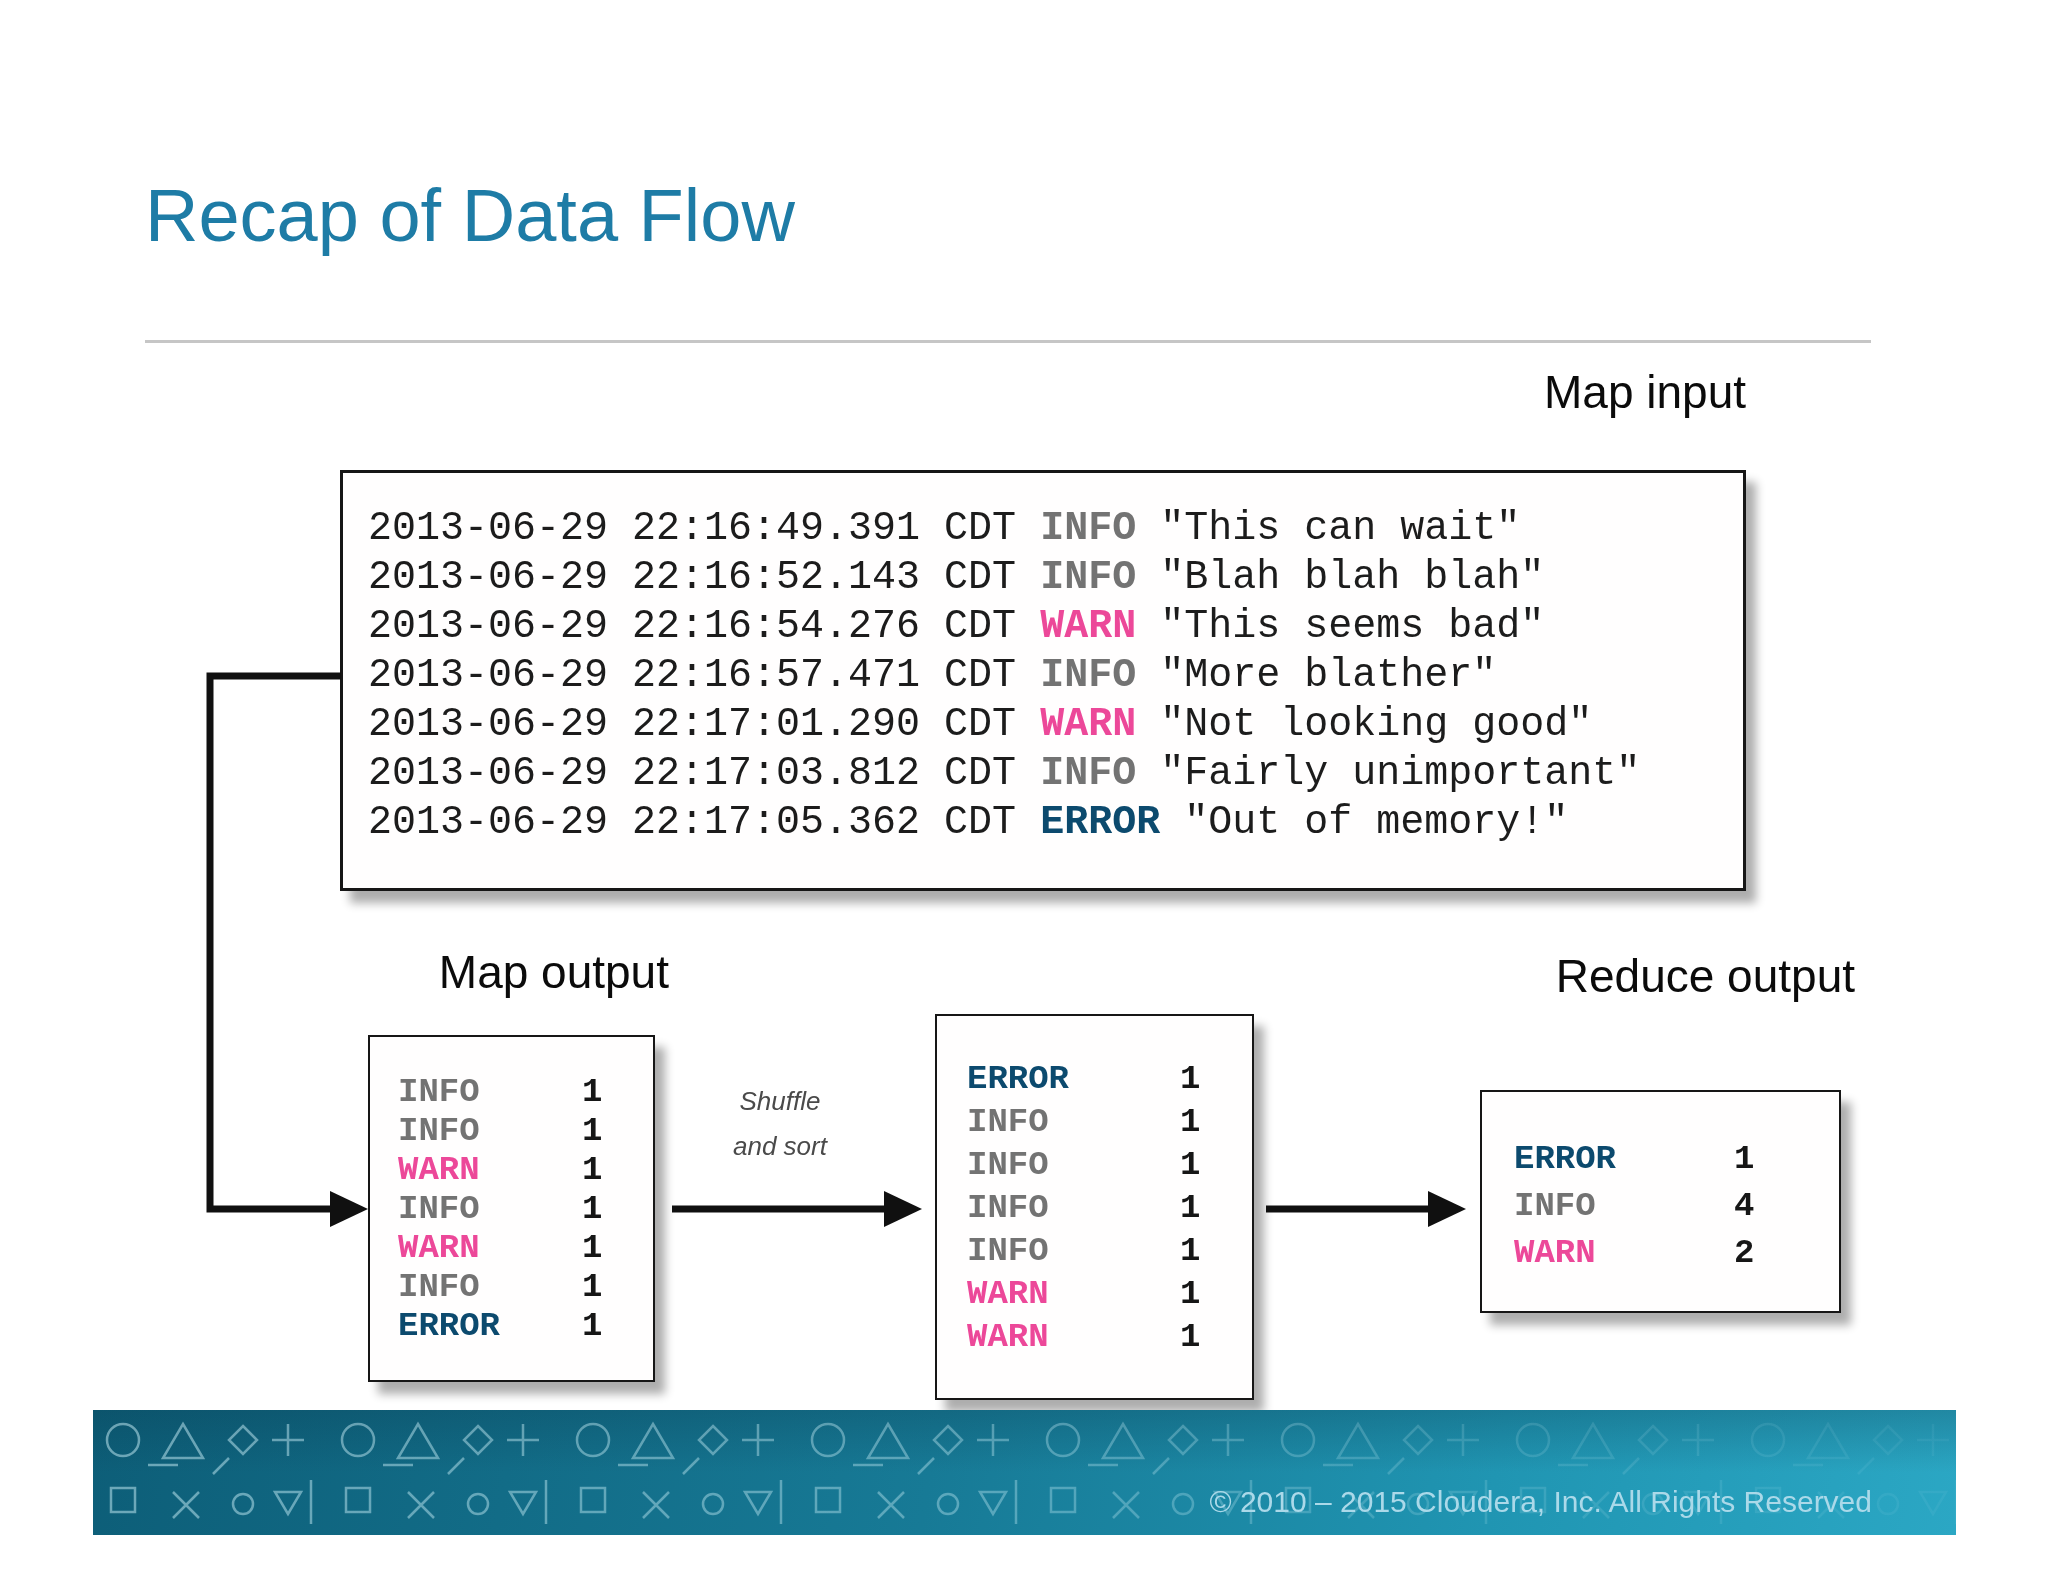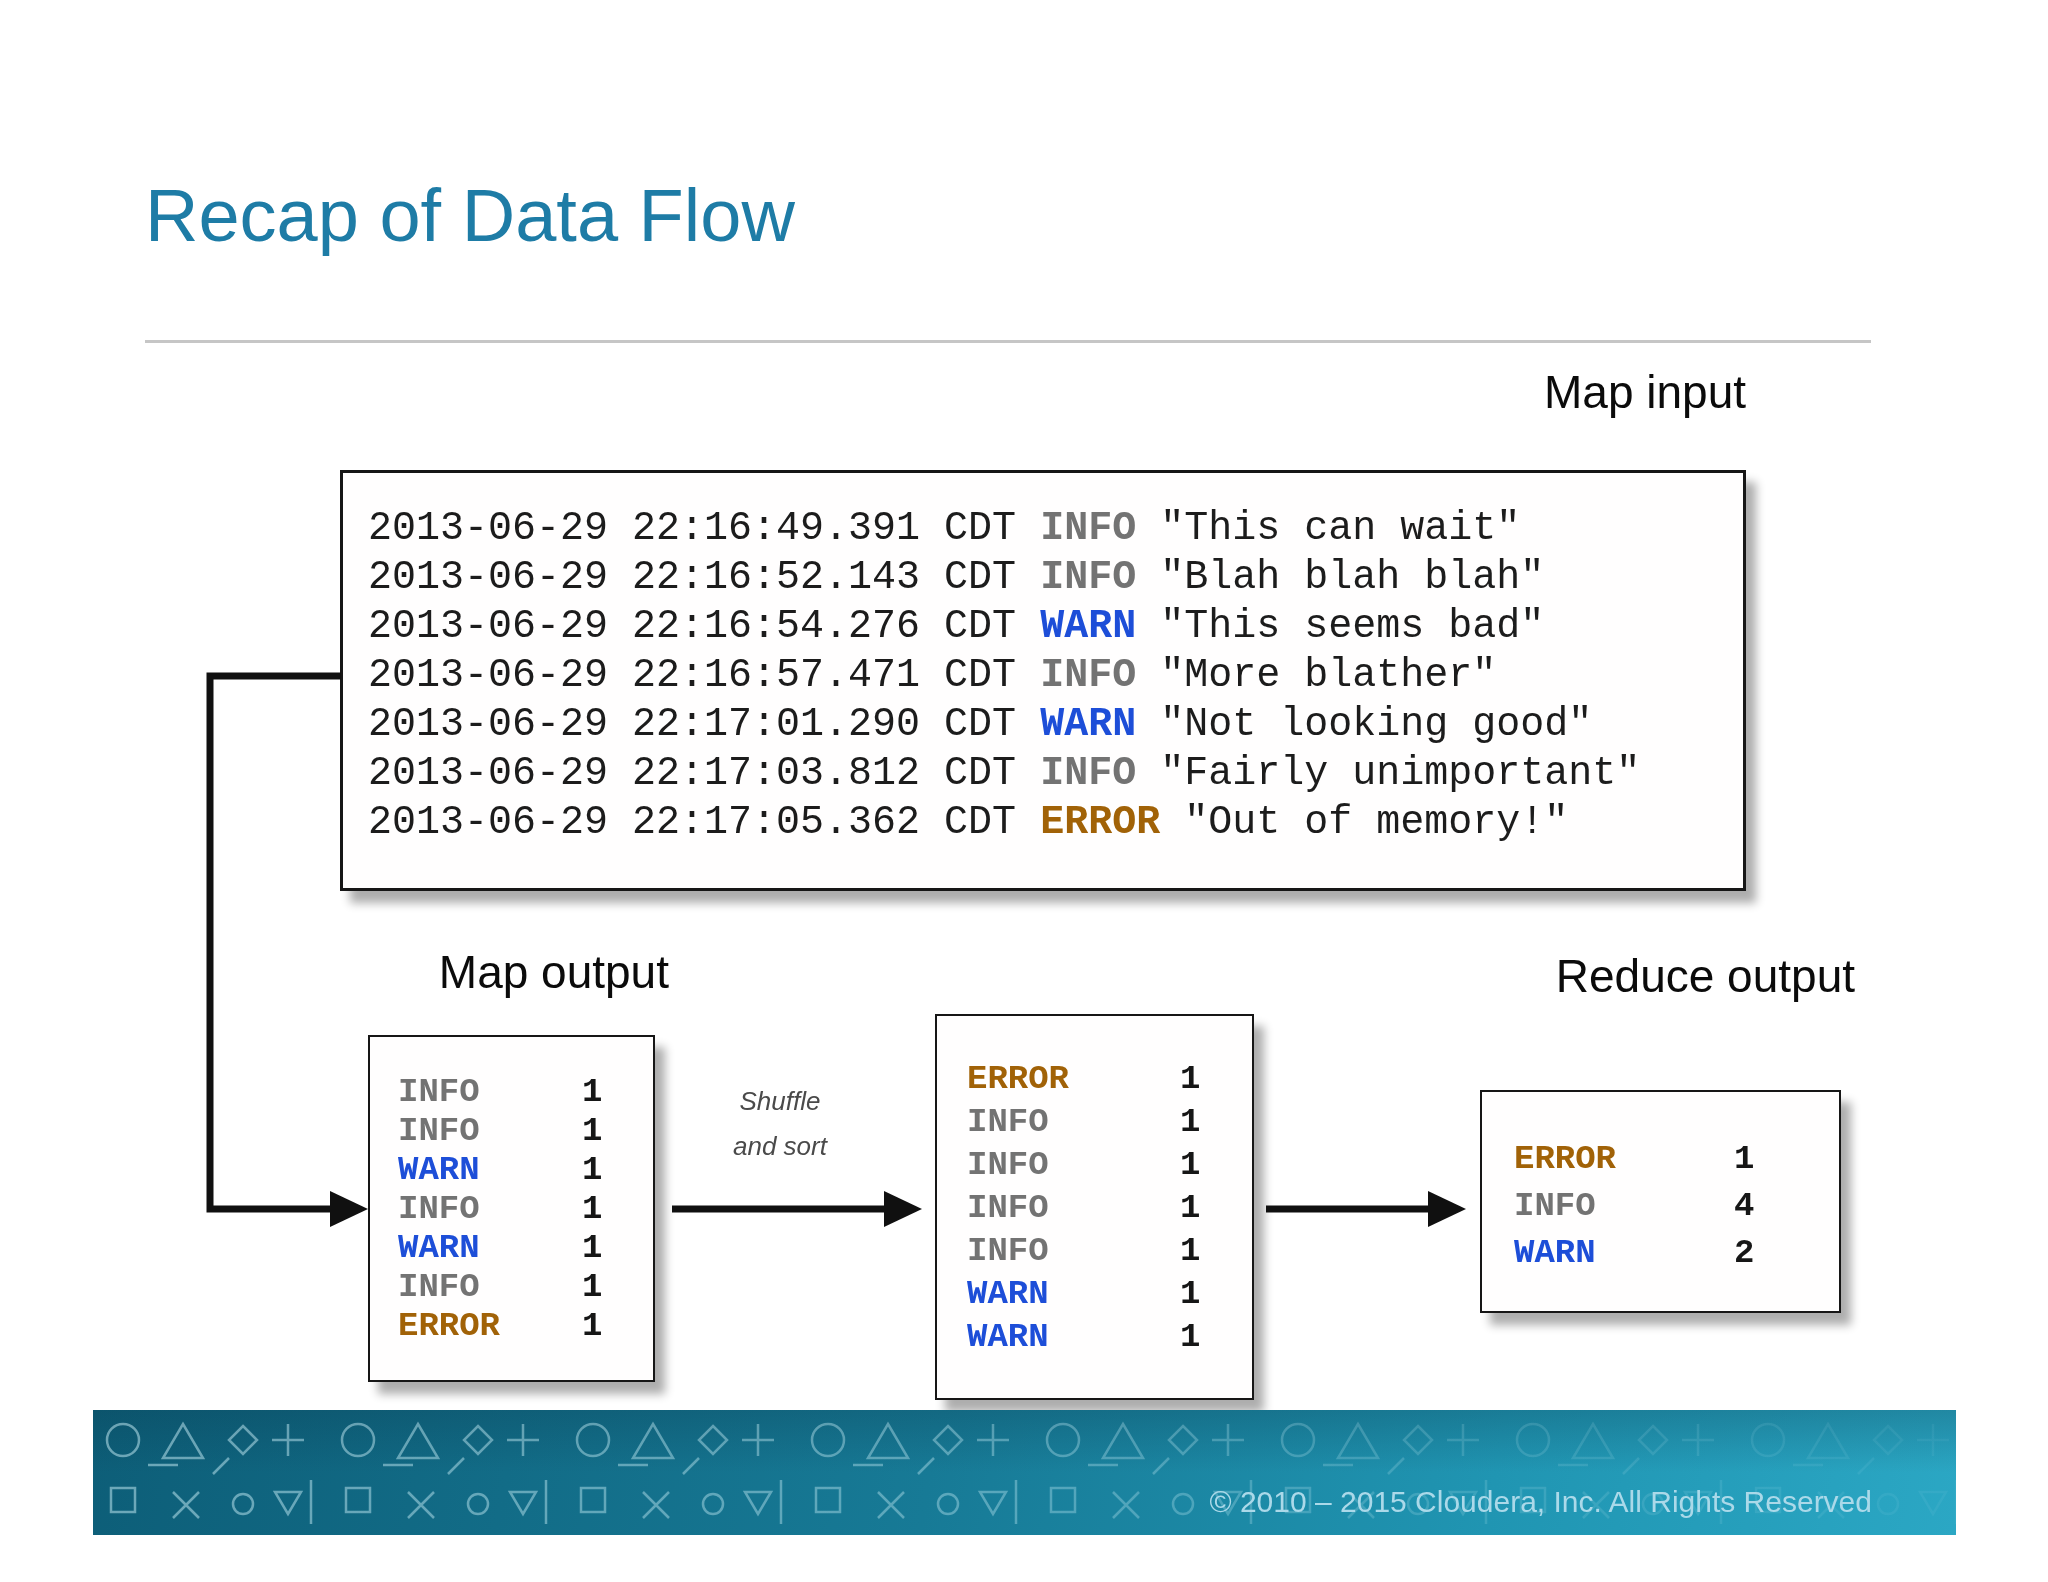--- a/index.html
+++ b/index.html
@@ -22,22 +22,22 @@
   .panel{position:absolute;background:#fffefe;border:3px solid #161616;box-sizing:border-box;
          box-shadow:10px 12px 9px rgba(0,0,0,0.32);}
   .map-input-box{left:340px;top:423px;width:1406px;height:421px;padding:31px 0 0 25px;}
 
   .log-line{white-space:pre;font-family:"Liberation Mono","DejaVu Sans Mono",monospace;
             font-size:40px;line-height:49px;color:#1c1c1c;}
   .log-level{font-weight:bold;}
   .log-level::before{content:" ";}
   .log-message::before{content:" ";}
   .lvl-info{color:#737373;}
-  .lvl-warn{color:#1d4ed8;font-family:Liberation Mono, monospace;}
-  .lvl-error{color:#a16207;}
+  .lvl-warn{color:#ec4899;font-family:Liberation Mono, monospace;}
+  .lvl-error{color:#0c4a6e;}
 
   
   .kv-box{border-width:2.5px;}
   .kv-row{position:relative;font-family:"Liberation Mono","DejaVu Sans Mono",monospace;
           font-weight:bold;font-size:34px;color:#161616;}
   .kv-val{position:absolute;top:0;}
 
   .map-output-box{left:368px;top:988px;width:287px;height:347px;padding-top:36px;}
   .map-output-box .kv-row{height:39px;line-height:39px;padding-left:28px;}
   .map-output-box .kv-val{left:212px;}

